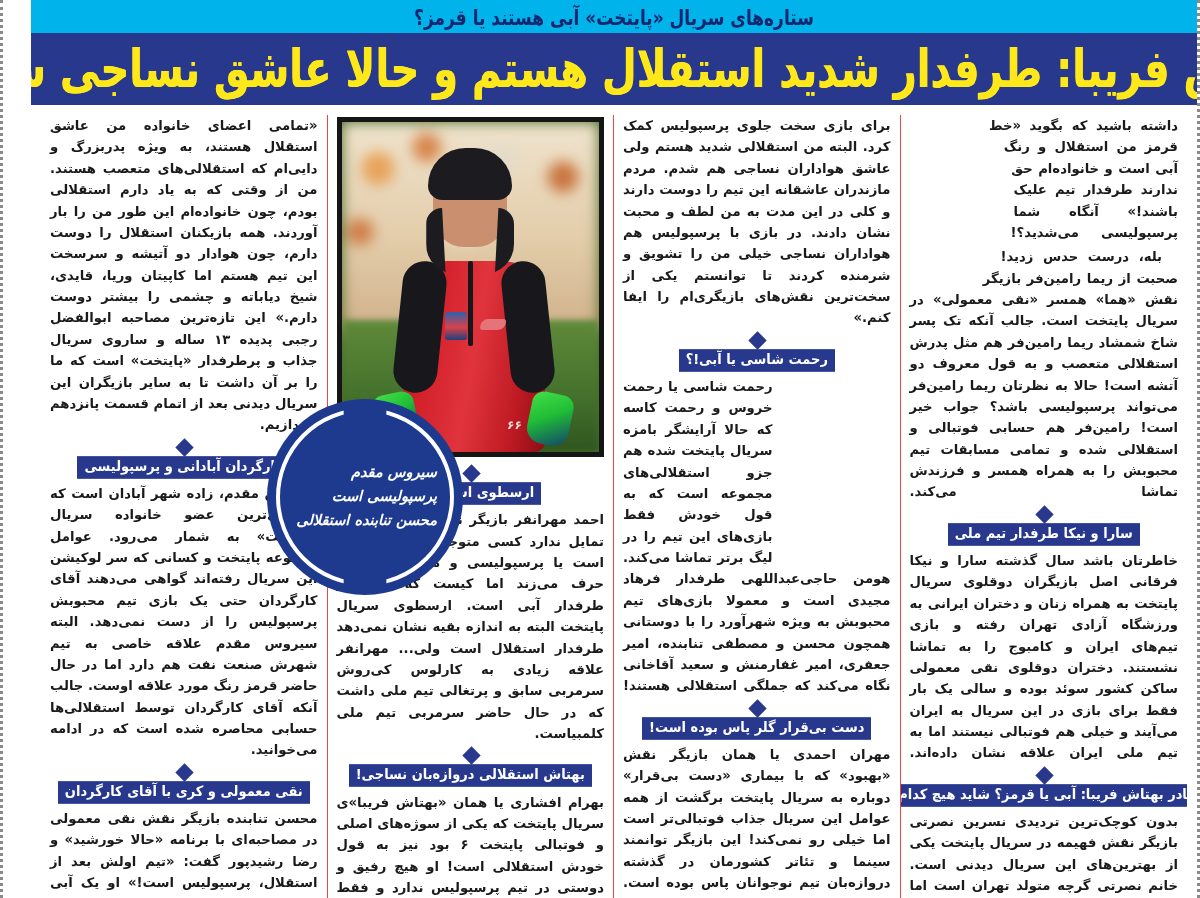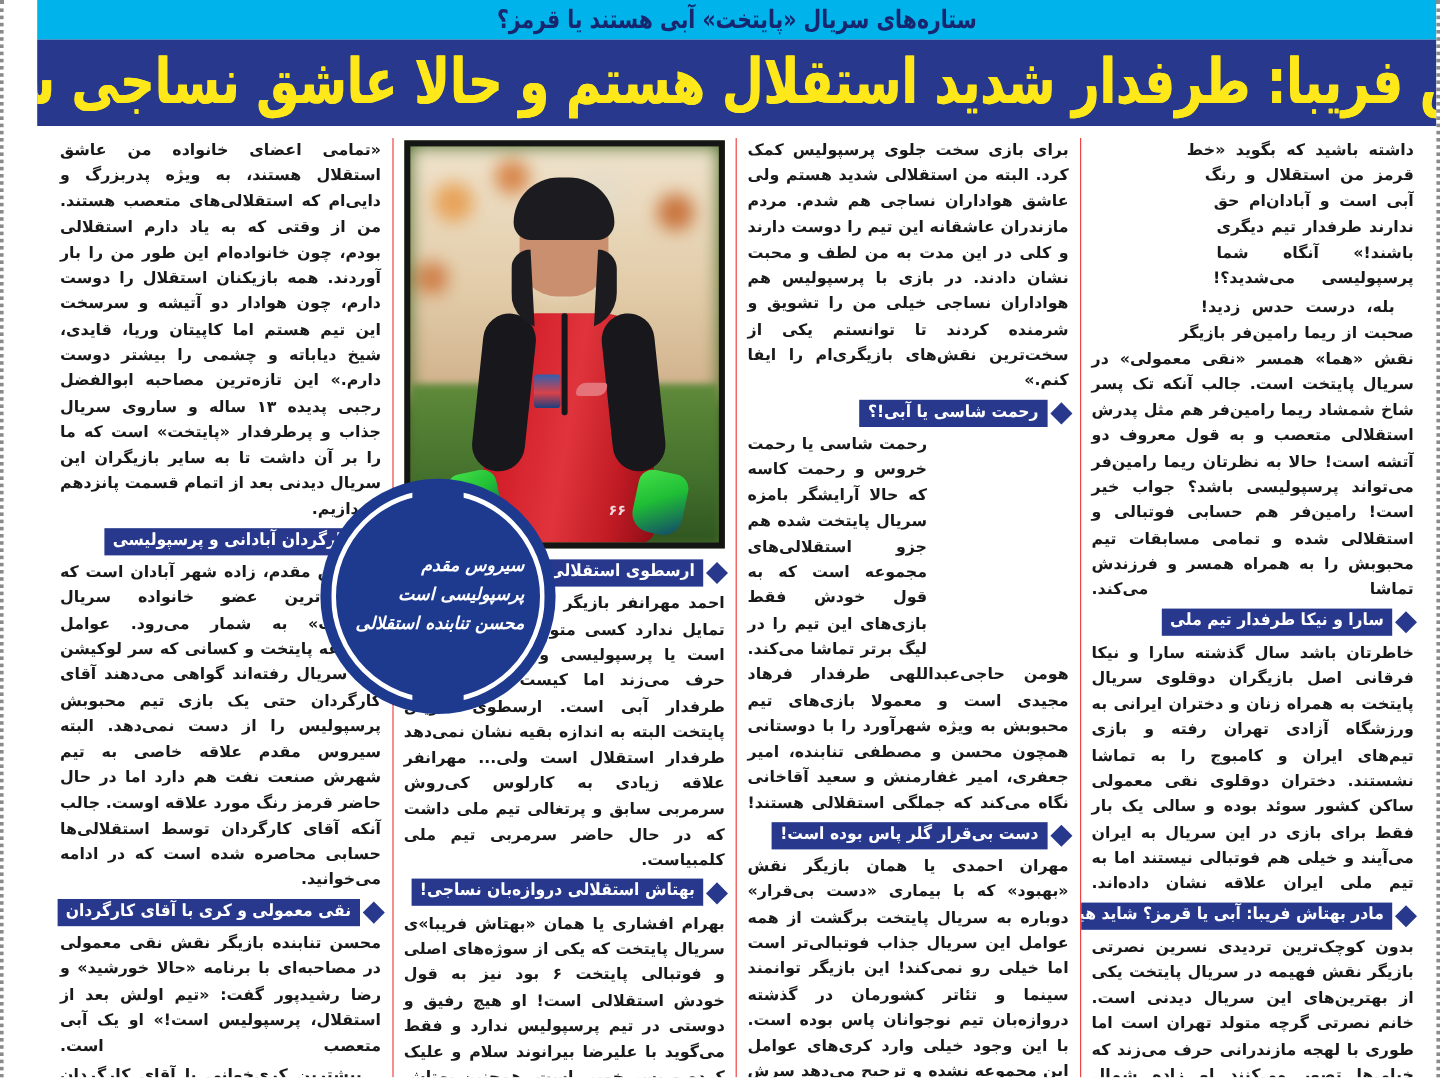--- a/index.html
+++ b/index.html
@@ -107,21 +107,21 @@
     text-indent: 16px;
   }
 
   
   .sec-head {
     display: flex;
     align-items: center;
     justify-content: flex-start;
     margin: 5px 0 5px 0;
     gap: 3px;
-    flex-direction: row;
+    flex-direction: column;
   }
   .sec-diamond {
     flex: 0 0 auto;
     width: 13px;
     height: 13px;
     background: #27388d;
     transform: rotate(45deg);
     margin-left: 2px;
   }
   .sec-label {
@@ -313,21 +313,21 @@
   </div>
   <div class="headline-band">
     <div class="headline-text">بهتاش فریبا: طرفدار شدید استقلال هستم و حالا عاشق نساجی شده‌ام</div>
   </div>
   <div class="band-gap"></div>
 
   <div class="columns">
 
     <div class="col">
       <div class="pq-spacer"></div>
-      <p class="body">داشته باشید که بگوید «خط قرمز من استقلال و رنگ آبی است و آبادان‌ام حق ندارند طرفدار تیم دیگری باشند!» آنگاه شما پرسپولیسی می‌شدید؟!</p>
+      <p class="body">داشته باشید که بگوید «خط قرمز من استقلال و رنگ آبی است و خانواده‌ام حق ندارند طرفدار تیم علیک باشند!» آنگاه شما پرسپولیسی می‌شدید؟!</p>
       <p class="body indent">بله، درست حدس زدید! صحبت از ریما رامین‌فر بازیگر نقش «هما» همسر «نقی معمولی» در سریال پایتخت است. جالب آنکه تک پسر شاخ شمشاد ریما رامین‌فر هم مثل پدرش استقلالی متعصب و به قول معروف دو آتشه است! حالا به نظرتان ریما رامین‌فر می‌تواند پرسپولیسی باشد؟ جواب خیر است! رامین‌فر هم حسابی فوتبالی و استقلالی شده و تمامی مسابقات تیم محبوبش را به همراه همسر و فرزندش تماشا می‌کند.</p>
       <div class="sec-head">
         <span class="sec-diamond"></span>
         <span class="sec-label">سارا و نیکا طرفدار تیم ملی</span>
       </div>
       <p class="body">خاطرتان باشد سال گذشته سارا و نیکا فرقانی اصل بازیگران دوقلوی سریال پایتخت به همراه زنان و دختران ایرانی به ورزشگاه آزادی تهران رفته و بازی تیم‌های ایران و کامبوج را به تماشا نشستند. دختران دوقلوی نقی معمولی ساکن کشور سوئد بوده و سالی یک بار فقط برای بازی در این سریال به ایران می‌آیند و خیلی هم فوتبالی نیستند اما به تیم ملی ایران علاقه نشان داده‌اند.</p>
       <div class="sec-head">
         <span class="sec-diamond"></span>
         <span class="sec-label">مادر بهتاش فریبا: آبی یا قرمز؟ شاید هیچ کدام!</span>
       </div>

